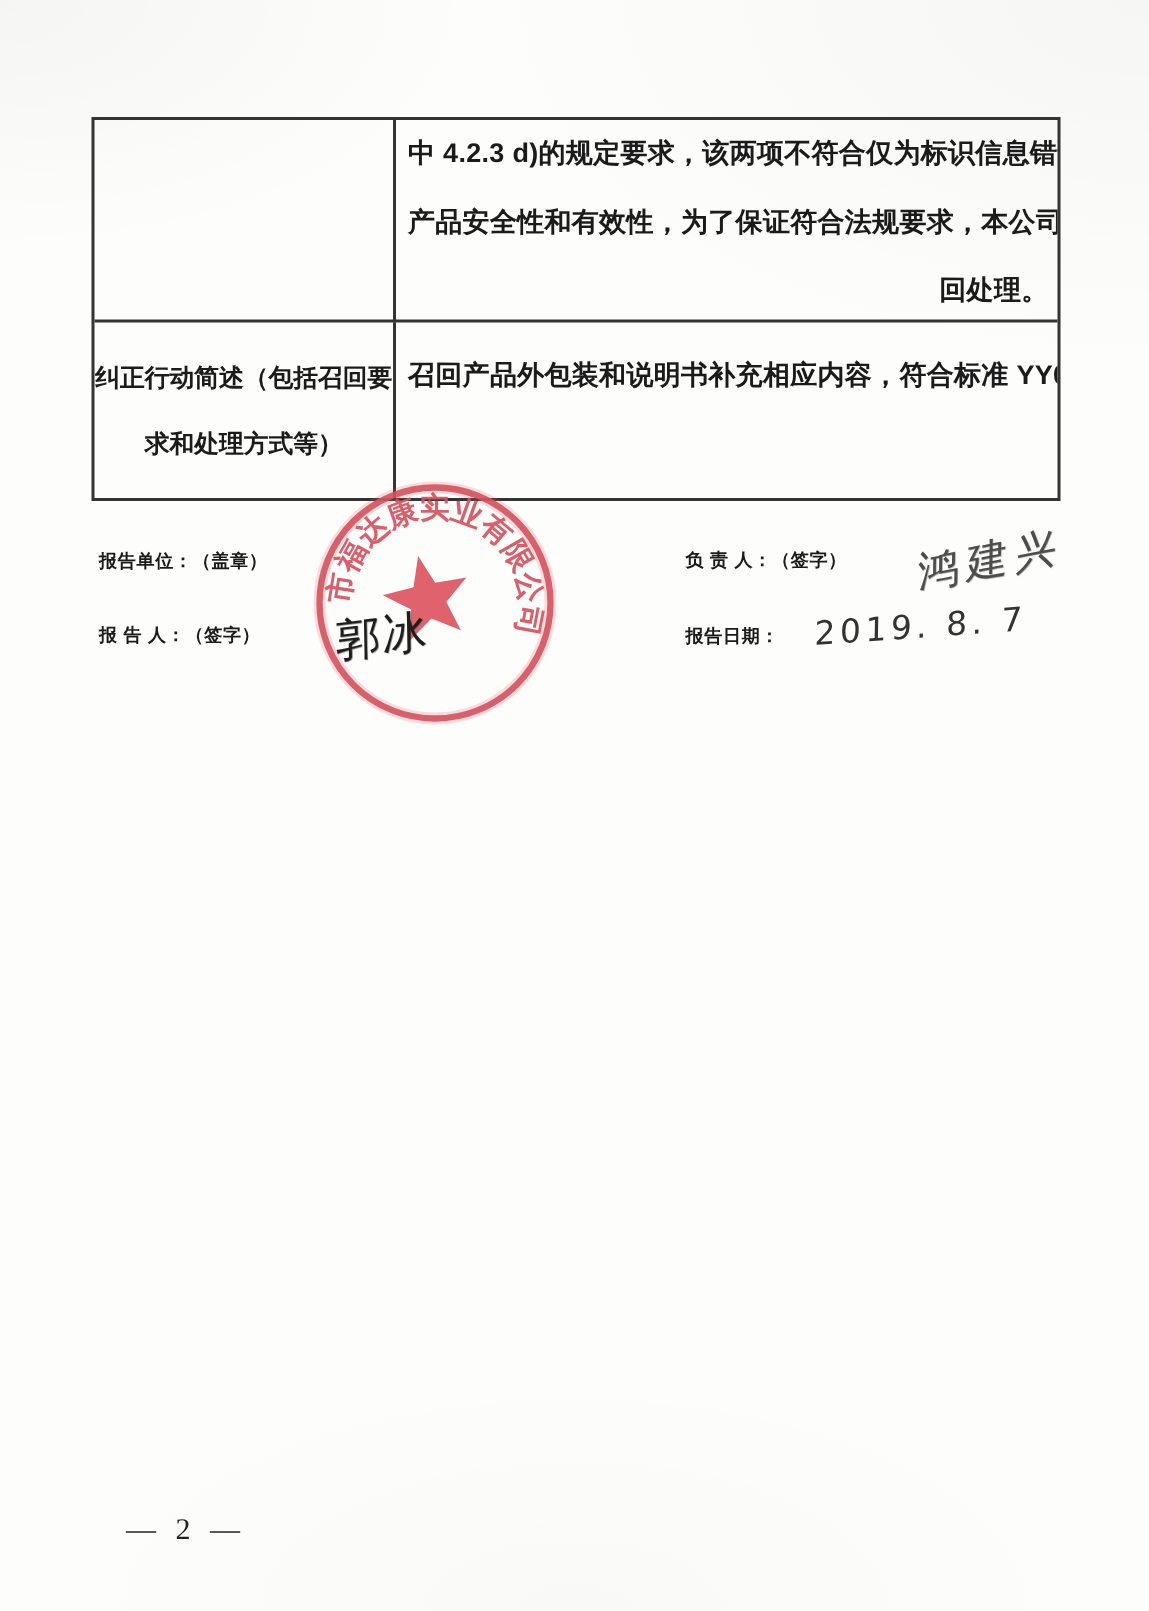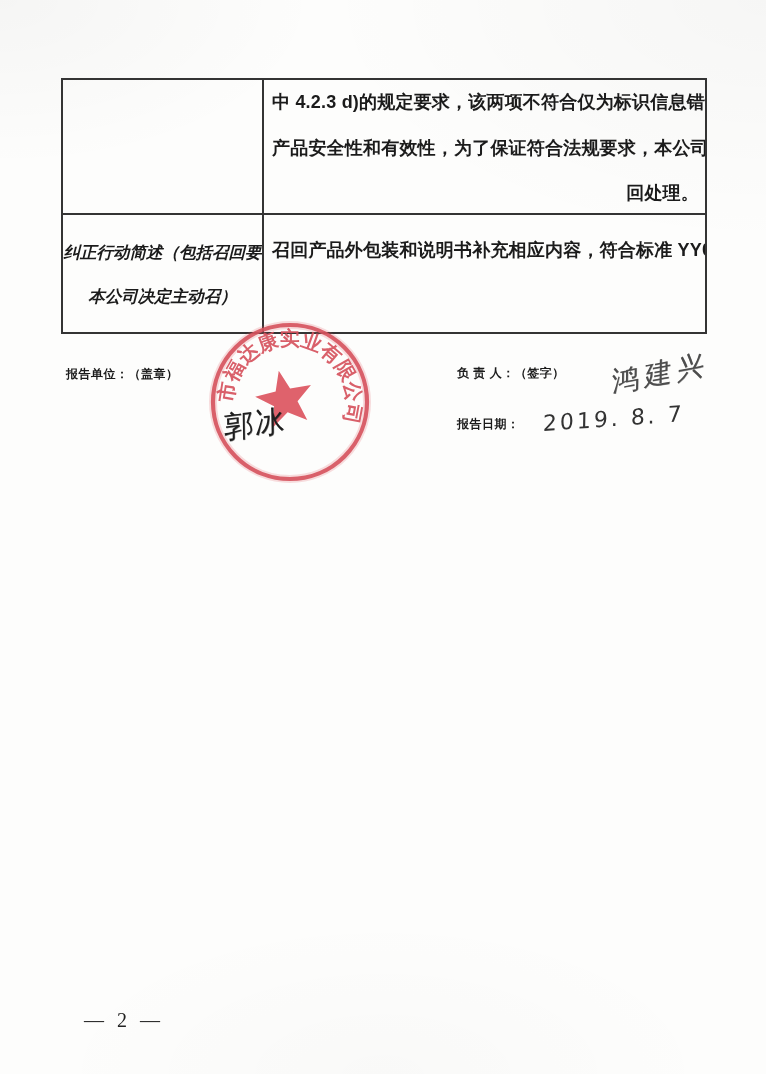--- a/index.html
+++ b/index.html
@@ -46,21 +46,20 @@
   .cell.action-label {
     display: flex;
     flex-direction: column;
     justify-content: center;
     align-items: center;
     text-align: center;
     font-size: 16.5px;
     line-height: 44px;
     font-weight: 600;
     padding: 0 2px;
-    font-style: italic;
   }
   .cell.action-content {
     padding: 13px 6px 0 8px;
     font-size: 18px;
     line-height: 44px;
     letter-spacing: 0.2px;
     font-weight: 600;
   }
 
   
@@ -136,28 +135,29 @@
 
   <div class="report-table">
     <div class="cell label-col row-top"></div>
     <div class="cell row-top reason-cont">
       <div class="tline">中 4.2.3 d)的规定要求，该两项不符合仅为标识信息错误，不涉及</div>
       <div class="tline">产品安全性和有效性，为了保证符合法规要求，本公司决定主动召</div>
       <div class="tline centered">回处理。</div>
     </div>
     <div class="cell label-col action-label">
       <div class="tline">纠正行动简述（包括召回要</div>
-      <div class="tline">本公司决定主动召）</div>
+      <div class="tline">求和处理方式等）</div>
     </div>
     <div class="cell action-content">
       <div class="tline">召回产品外包装和说明书补充相应内容，符合标准 YY0670-2008</div>
     </div>
   </div>
 
   <div class="sig-label lbl-unit">报告单位：（盖章）</div>
+  <div class="sig-label lbl-reporter">报 告 人：（签字）</div>
   <div class="sig-label lbl-responsible">负 责 人：（签字）</div>
   <div class="sig-label lbl-date">报告日期：</div>
 
   <svg class="stamp" viewBox="0 0 170 170" xmlns="http://www.w3.org/2000/svg">
 
     <circle cx="85" cy="85" r="77" fill="none" stroke="rgba(221,85,96,0.22)" stroke-width="8"></circle>
 
     <circle cx="85" cy="85" r="77" fill="none" stroke-width="4.2" stroke="#d6535e"></circle>
 
     <g transform="rotate(14 85 85)">

